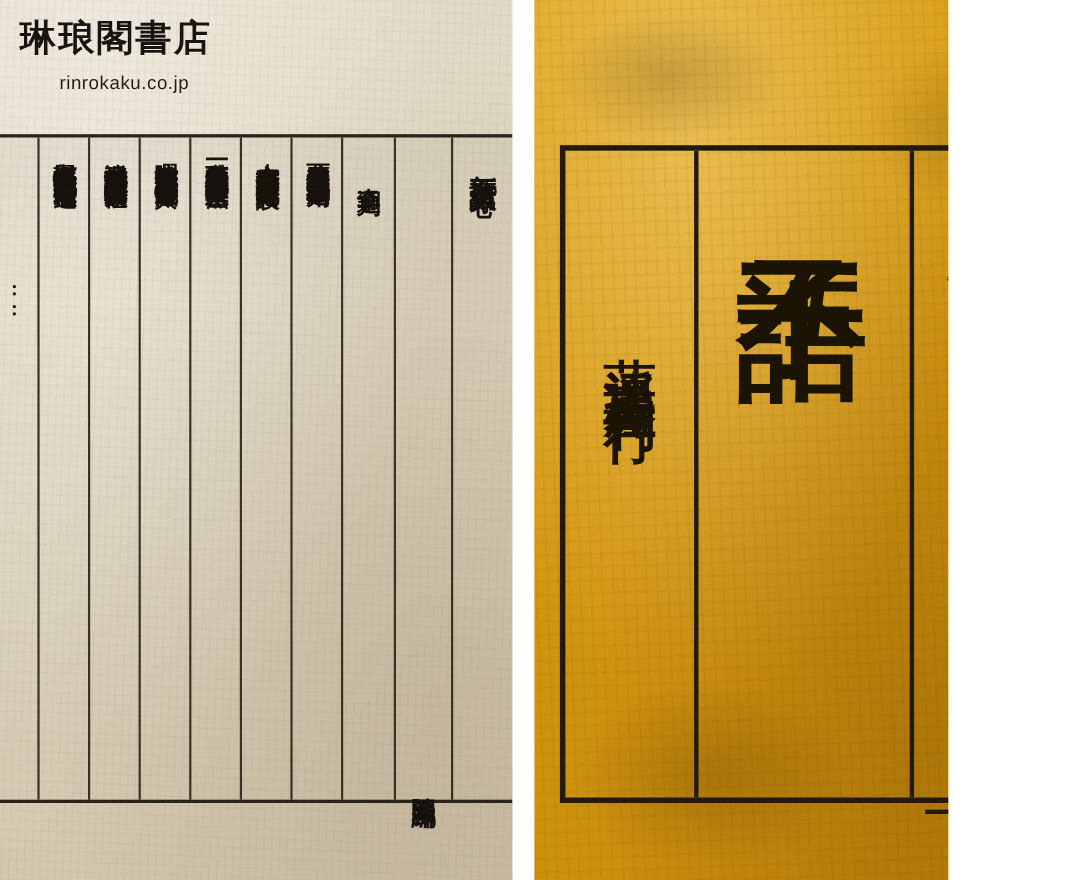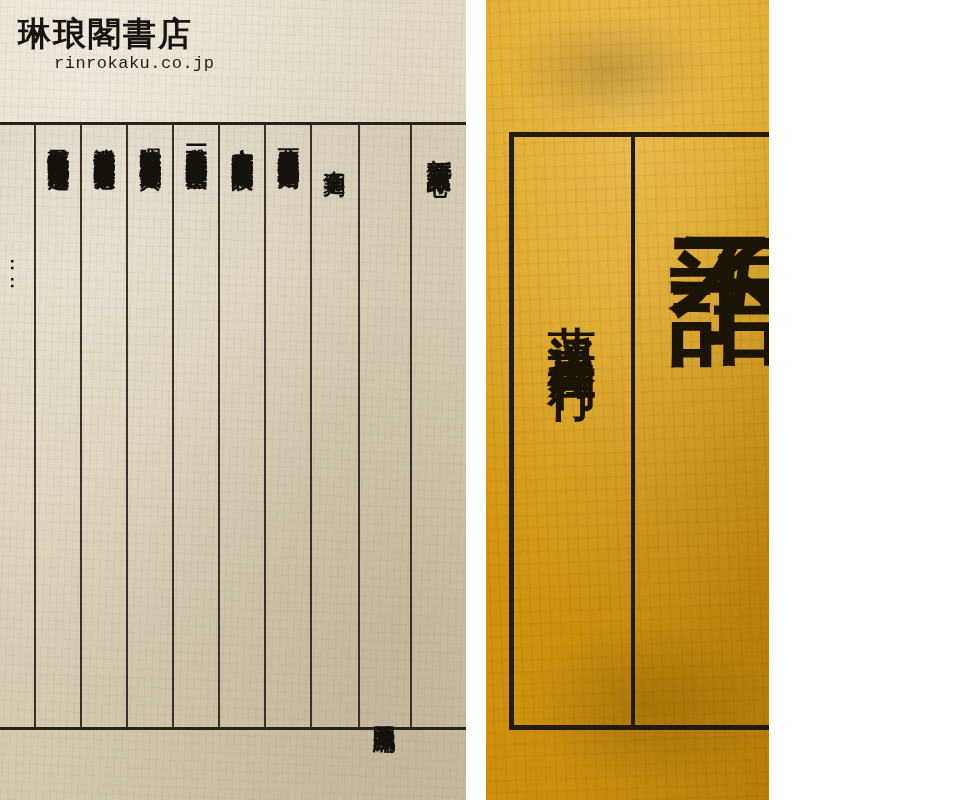--- a/index.html
+++ b/index.html
@@ -2,21 +2,21 @@
 <html><head>
 <meta charset="utf-8">
 <style>
   html, body {
     margin: 0;
     padding: 0;
     background: #ffffff;
   }
   #page {
     position: relative;
-    width: 769px;
+    width: 862px;
     height: 800px;
     overflow: hidden;
     font-family: "DejaVu Sans", sans-serif;
   }
 
   
   .panel-left {
     position: absolute;
     left: 0; top: 0;
     width: 466px; height: 800px;
@@ -41,24 +41,24 @@
   }
   .shop-mark .shop-name {
     font-family: "DejaVu Serif", serif;
     font-size: 33px;
     letter-spacing: 2px;
     font-weight: 700;
     line-height: 1.1;
     text-shadow: 0 1px 0 rgba(255,255,255,0.25);
   }
   .shop-mark .shop-url {
-    font-family: Liberation Mono, monospace;
+    font-family: Liberation Sans, sans-serif;
     font-size: 17px;
     letter-spacing: 0.5px;
-    margin-top: 2px;
+    margin-top: 14px;
     margin-left: 36px;
     color: #241c16;
   }
 
   
   .text-block {
     position: absolute;
     left: -12px;
     top: 122px;
     width: 478px;

